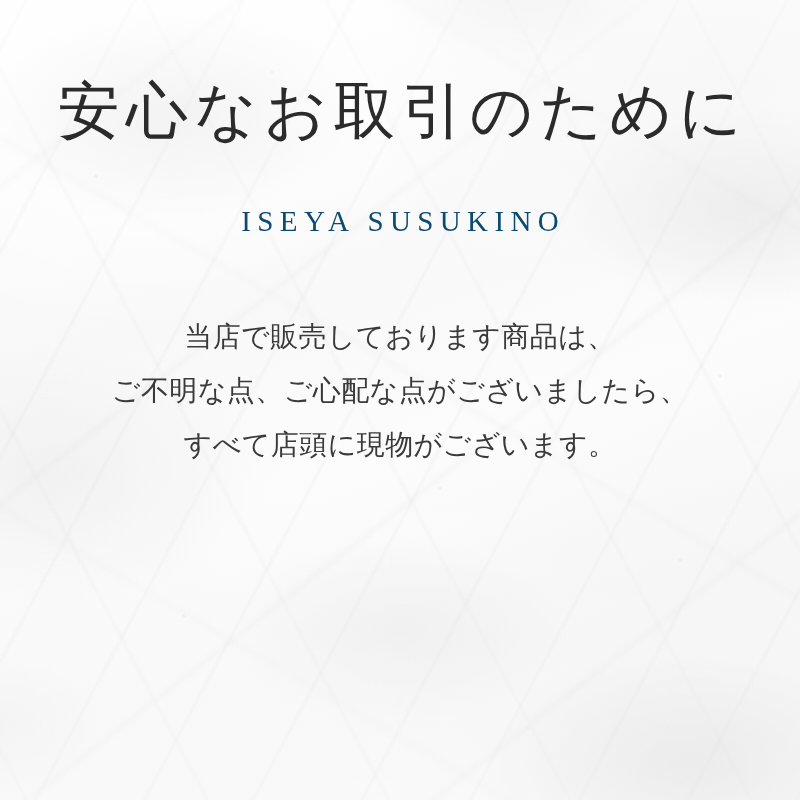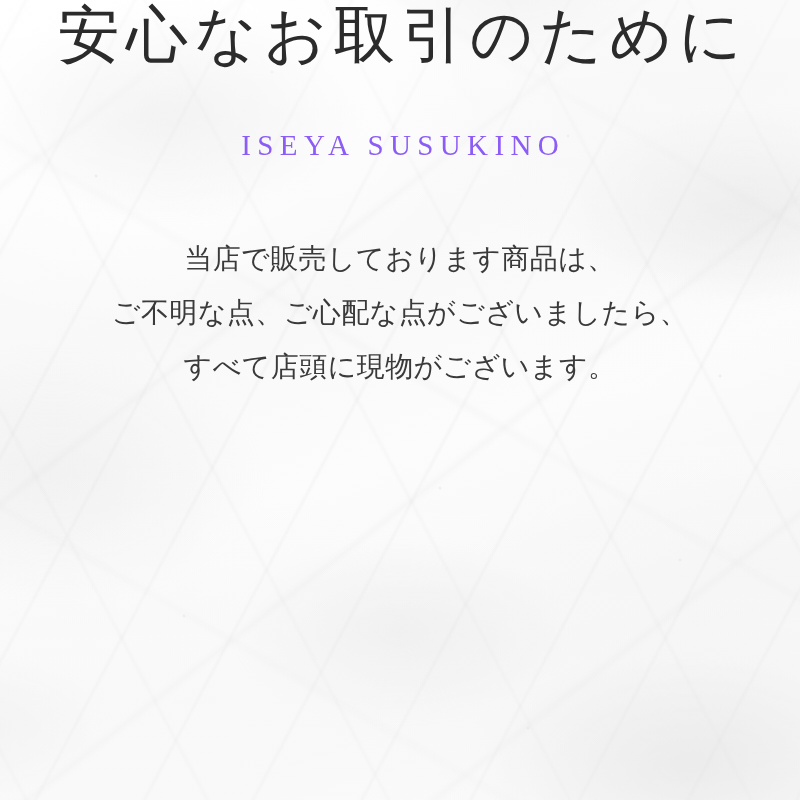--- a/index.html
+++ b/index.html
@@ -110,47 +110,48 @@
     position: absolute;
     inset: 0;
     display: flex;
     flex-direction: column;
     align-items: center;
     text-align: center;
   }
 
   .headline {
     margin: 0;
+    padding-top: 76px;
     font-family: "Liberation Serif", "DejaVu Serif", serif;
     font-size: 62px;
     font-weight: 400;
     line-height: 1.15;
     letter-spacing: 0.10em;
     text-indent: 0.10em;
     color: #2b2b2b;
     white-space: nowrap;
   }
 
   .subhead {
     margin: 0;
     padding-top: 58px;
     font-family: "Liberation Serif", "DejaVu Serif", serif;
     font-size: 29px;
     font-weight: 400;
     letter-spacing: 0.22em;
     text-indent: 0.22em;
-    color: #8b5cf6;
+    color: #0c4a6e;
     white-space: nowrap;
   }
 
   .body-copy {
     margin: 0;
     padding-top: 72px;
     width: 100%;
-    font-family: Liberation Mono, monospace;
+    font-family: Liberation Sans, sans-serif;
     font-size: 28px;
     font-weight: 400;
     line-height: 1.92;
     letter-spacing: 0.015em;
     color: #3a3a3a;
   }
   .body-copy .line {
     display: block;
     white-space: nowrap;
   }

